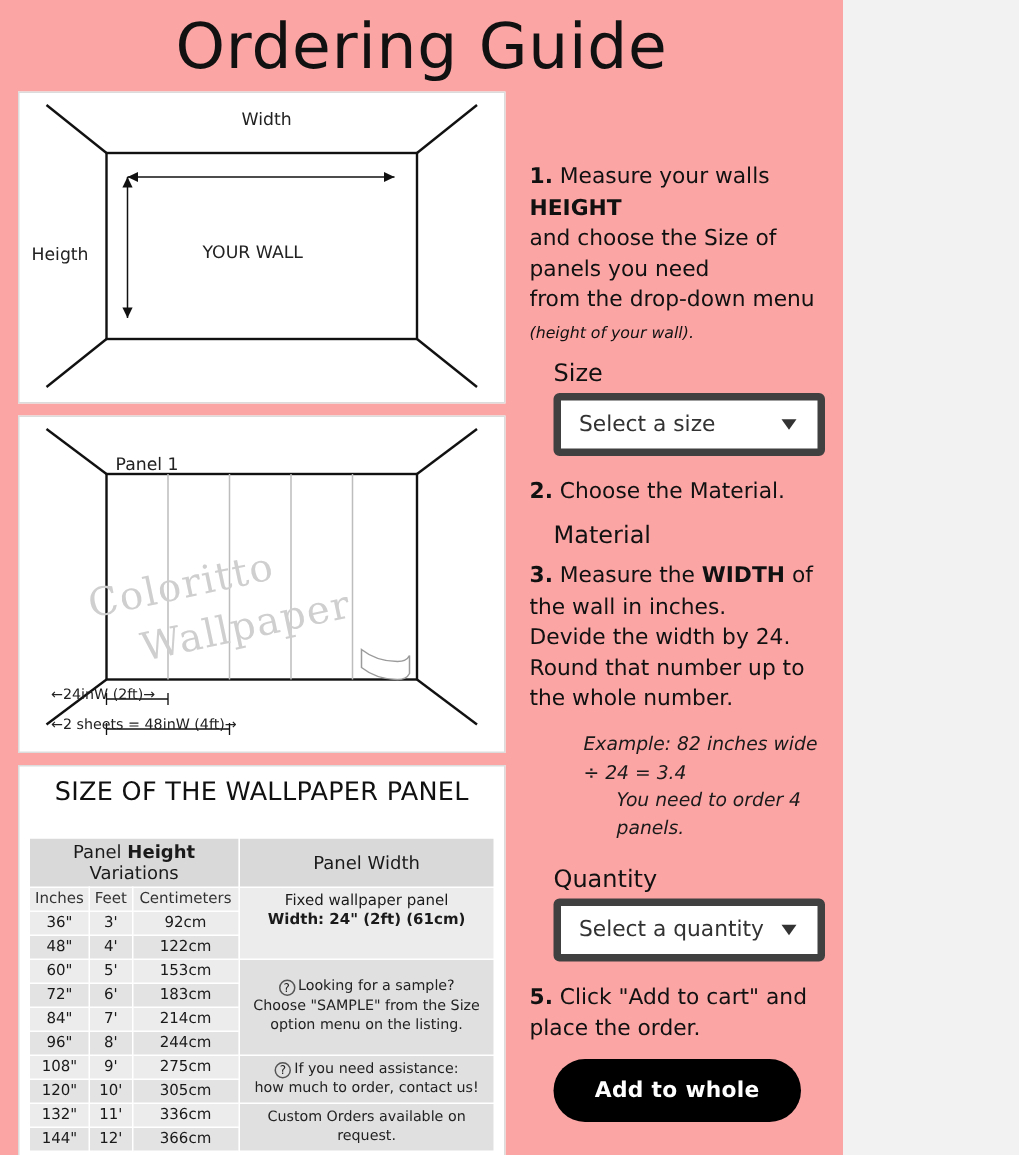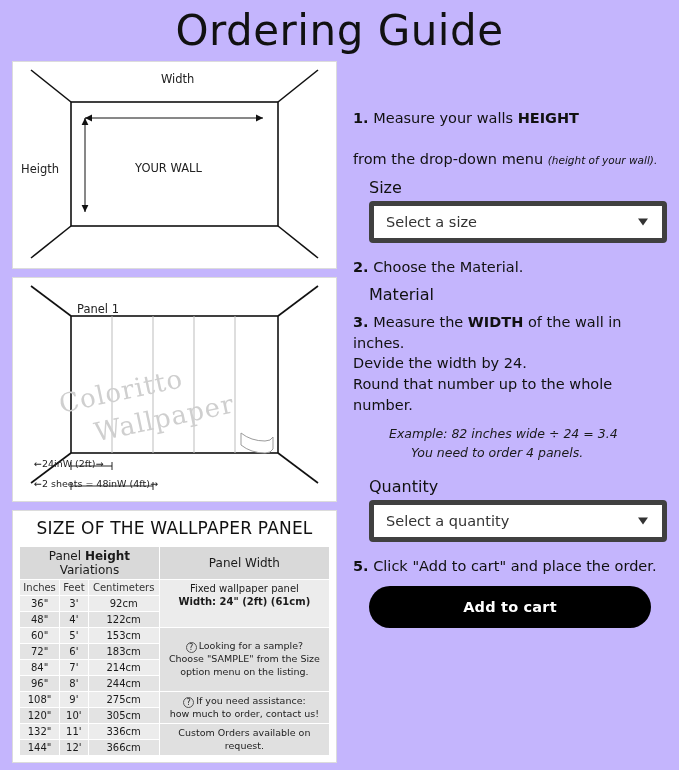--- a/index.html
+++ b/index.html
@@ -6,22 +6,22 @@
   html, body {
     margin: 0; padding: 0;
     width: 679px; height: 770px;
     background: #f2f2f2;
     font-family: "DejaVu Sans", sans-serif;
     color: #1a1a1a;
     overflow: hidden;
   }
   .page {
     position: relative;
-    width: 679px; height: 770px;
-    background: #c4b5fd;
+    width: 562px; height: 770px;
+    background: #fca5a5;
   }
   .title {
     text-align: center;
     font-size: 42px;
     font-weight: 400;
     letter-spacing: 0.5px;
     padding-top: 6px;
     color: #111;
     font-family: "DejaVu Sans", sans-serif;
   }
@@ -50,21 +50,21 @@
   
   .panel-table {
     background: #fff;
     border: 1px solid #dcdcdc;
     padding: 4px 6px 6px 6px;
   }
   .pt-title {
     text-align: center;
     font-size: 17px;
     letter-spacing: .2px;
-    padding: 3px 0 8px 0;
+    padding: 3px 0 20px 0;
     color: #111;
   }
   table.sizes {
     border-collapse: collapse;
     width: 100%;
     font-size: 10px;
   }
   table.sizes td, table.sizes th {
     border: 1px solid #ffffff;
     text-align: center;
@@ -333,21 +333,21 @@
           </tr>
         </tbody>
           </table>
       </div>
     </div>
 
     <div class="right-col">
 
       <div class="step">
         <span class="num">1.</span><span> Measure your walls </span><b>HEIGHT</b><br>
-        <br>
+        <span>and choose the Size of panels you need</span><br>
         <span>from the drop-down menu </span><span class="small-italic">(height of your wall).</span>
       </div>
 
       <div class="field-label">Size</div>
       <div class="select">
         <span>Select a size</span>
         <span class="caret"></span>
       </div>
 
       <div class="step">
@@ -371,16 +371,16 @@
       <div class="field-label">Quantity</div>
       <div class="select">
         <span>Select a quantity</span>
         <span class="caret"></span>
       </div>
 
       <div class="step">
         <span class="num">5.</span><span> Click "Add to cart" and place the order.</span>
       </div>
 
-      <div class="cart-btn">Add to cart</div>
+      <div class="cart-btn">Add to whole</div>
     </div>
   </div>
 </div>
 
 </body></html>

